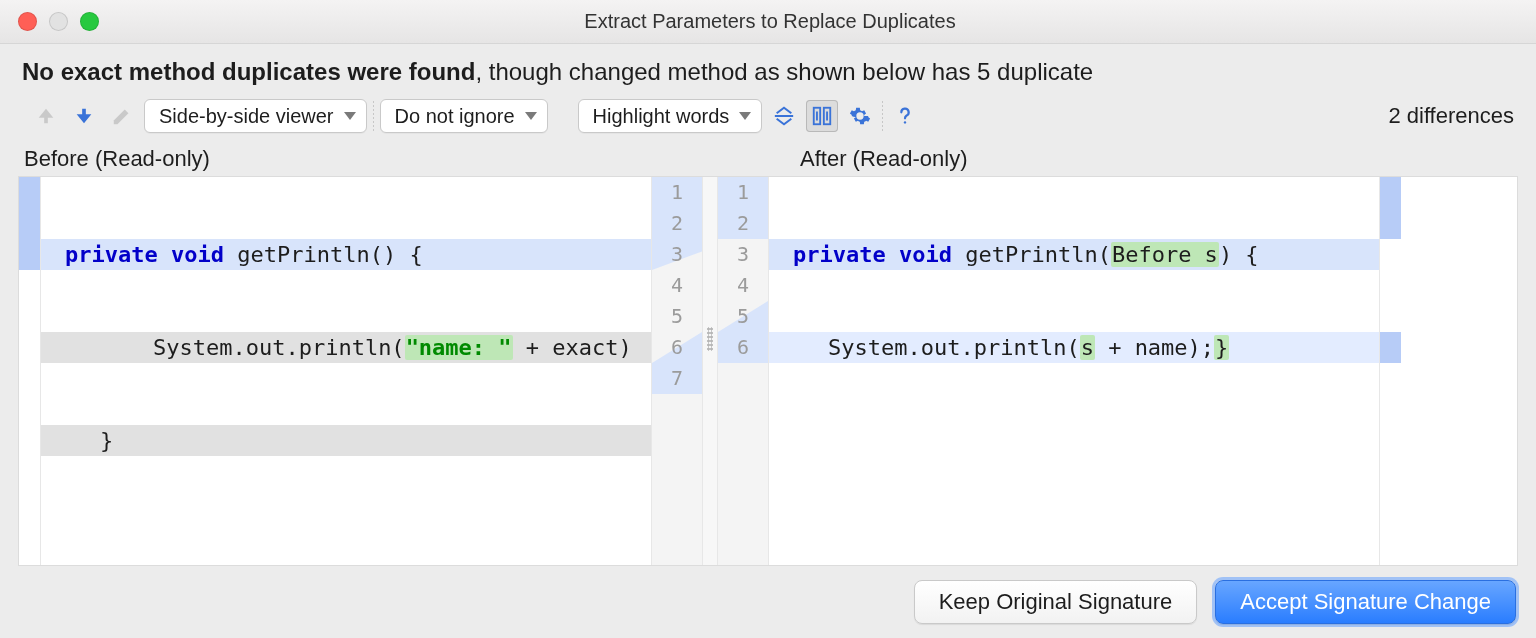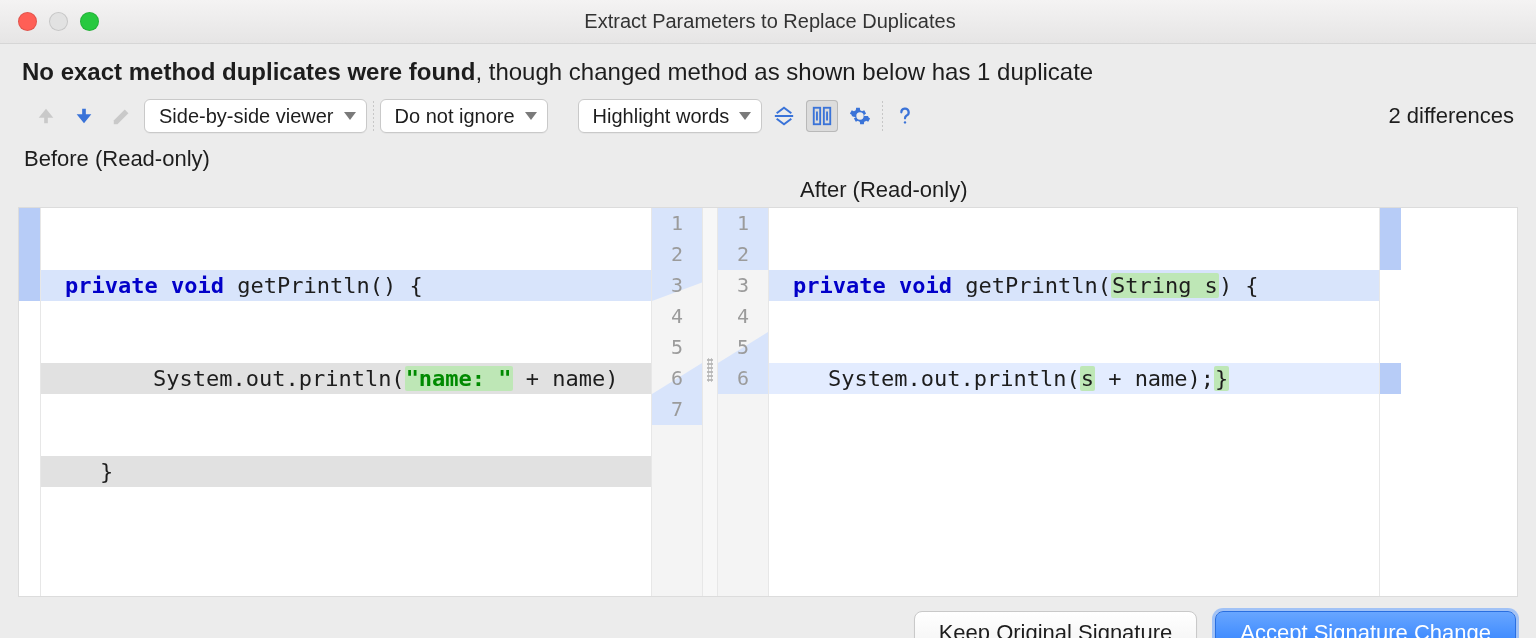--- a/index.html
+++ b/index.html
@@ -86,21 +86,21 @@
     box-shadow: 0 1px 0 rgba(0,0,0,0.03);
   }
   .combo .tri {
     width:0;height:0;border-left:6px solid transparent;border-right:6px solid transparent;border-top:8px solid #7a7a7a;
   }
 
   
   .diff-wrap { padding: 0 18px; }
   .pane-labels { display:flex; font-size:22px; padding: 2px 6px 4px; color:var(--text);justify-content:space-between;}
   .pane-labels .left { width:776px; }
-  .pane-labels .right { flex:1;margin-top:31px; }
+  .pane-labels .right { flex:1; }
 
   .diff {
     display:flex;
     height: 390px;
     background: #fff;
     border:1px solid #dcdcdc;
     position:relative;
   }
   .col-marker { width:22px; background:#fff; border-right:1px solid #e7e7e7; position:relative;}
   .col-marker .mark {
@@ -177,21 +177,21 @@
 <div class="titlebar">
   <div class="traffic">
     <div class="dot red"></div>
     <div class="dot yellow"></div>
     <div class="dot green"></div>
   </div>
   <div class="title">Extract Parameters to Replace Duplicates</div>
 </div>
 
 <div class="message">
-  <span class="bold">No exact method duplicates were found</span><span>, though changed method as shown below has 1 duplicate</span>
+  <span class="bold">No exact method duplicates were found</span><span>, though changed method as shown below has 5 duplicate</span>
 </div>
 
 <div class="toolbar">
 
   <div class="icon-btn" style="opacity:.35">
     <svg viewBox="0 0 24 24">
         <path d="M12 4 L20 14 L14 14 L14 20 L10 20 L10 14 L4 14 Z" fill="#8a8a8a"></path>
       </svg>
   </div>
   <div class="icon-btn">
@@ -264,21 +264,21 @@
   </div>
 
   <div class="diff">
 
     <div class="col-marker">
       <div class="mark" style="top:0;height:93px;"></div>
     </div>
 
     <div class="code-pane pane-left">
       <div class="code-line bg-blue"><span class="kw">private</span><span class="kw"> void</span><span> getPrintln() {</span></div>
-      <div class="code-line bg-gray"><span>        System.out.println(</span><span class="str hlg">"name: "</span><span> + name)</span></div>
+      <div class="code-line bg-gray"><span>        System.out.println(</span><span class="str hlg">"name: "</span><span> + exact)</span></div>
       <div class="code-line bg-gray"><span>    }</span></div>
       <div class="code-line"><span></span></div>
       
       
       
     </div>
 
     <div class="gutter">
       <div class="shade" style="top:0;height:62px;background:var(--sel-blue);"></div>
       <div class="shade" style="top:62px;height:31px;background:var(--sel-blue);clip-path:polygon(0 0,100% 0,100% 40%,0 100%);"></div>
@@ -302,21 +302,21 @@
       <div class="shade" style="top:124px;height:62px;background:var(--sel-blue);clip-path:polygon(0 50%,100% 0,100% 100%,0 100%);"></div>
       <div class="gl">1</div>
       <div class="gl">2</div>
       <div class="gl">3</div>
       <div class="gl">4</div>
       <div class="gl">5</div>
       <div class="gl">6</div>
     </div>
 
     <div class="code-pane pane-right">
-      <div class="code-line bg-blue"><span class="kw">private</span><span class="kw"> void</span><span> getPrintln(</span><span class="hlg">String s</span><span>) {</span></div>
+      <div class="code-line bg-blue"><span class="kw">private</span><span class="kw"> void</span><span> getPrintln(</span><span class="hlg">Before s</span><span>) {</span></div>
       <div class="code-line bg-blue-lt"><span>    System.out.println(</span><span class="hlg">s</span><span> + name);</span><span class="hlg">}</span></div>
       <div class="code-line"><span></span></div>
       <div class="code-line"><span></span></div>
       
       
     </div>
 
     <div class="right-marker">
       <div class="mark" style="top:0;height:62px;"></div>
       <div class="mark" style="top:155px;height:31px;"></div>

